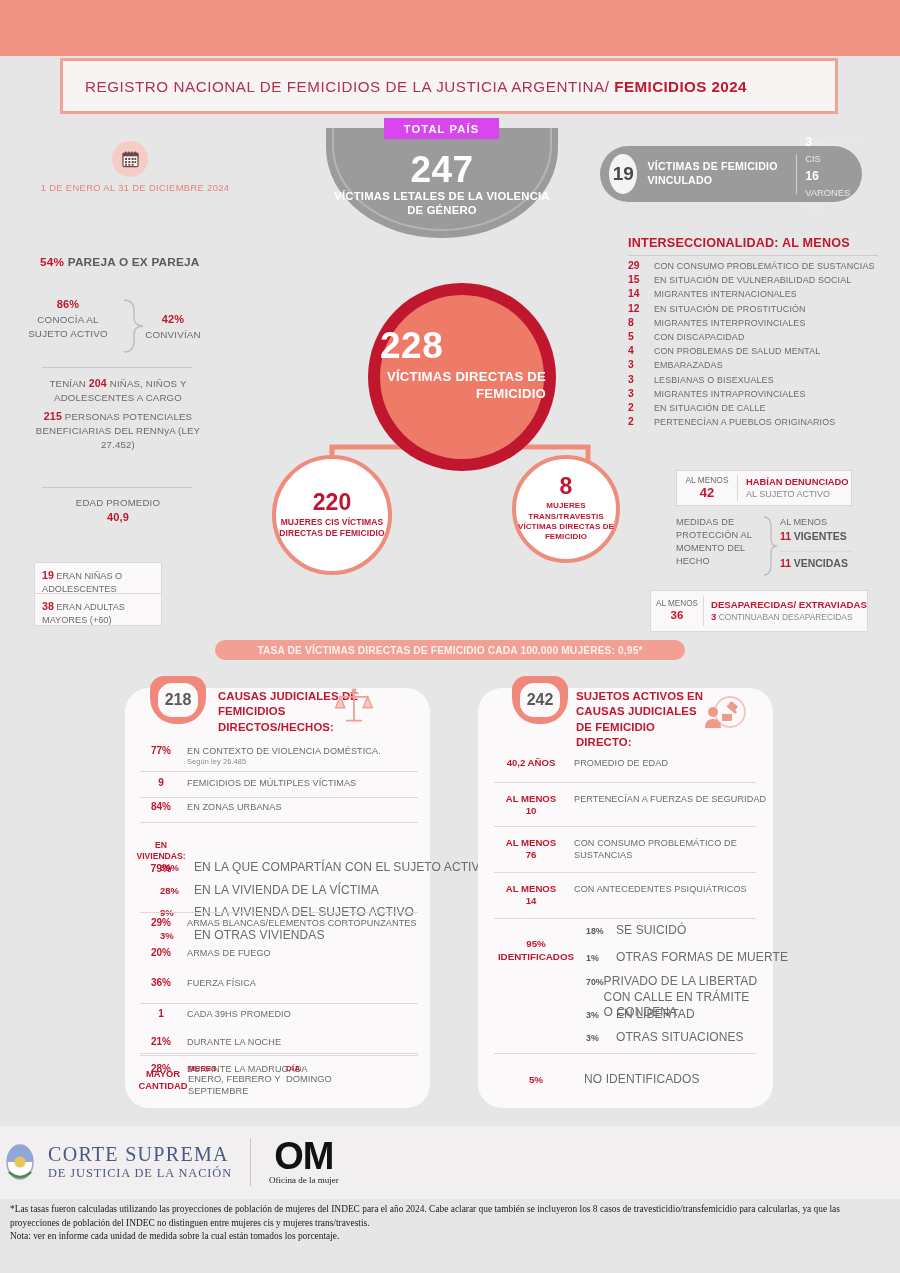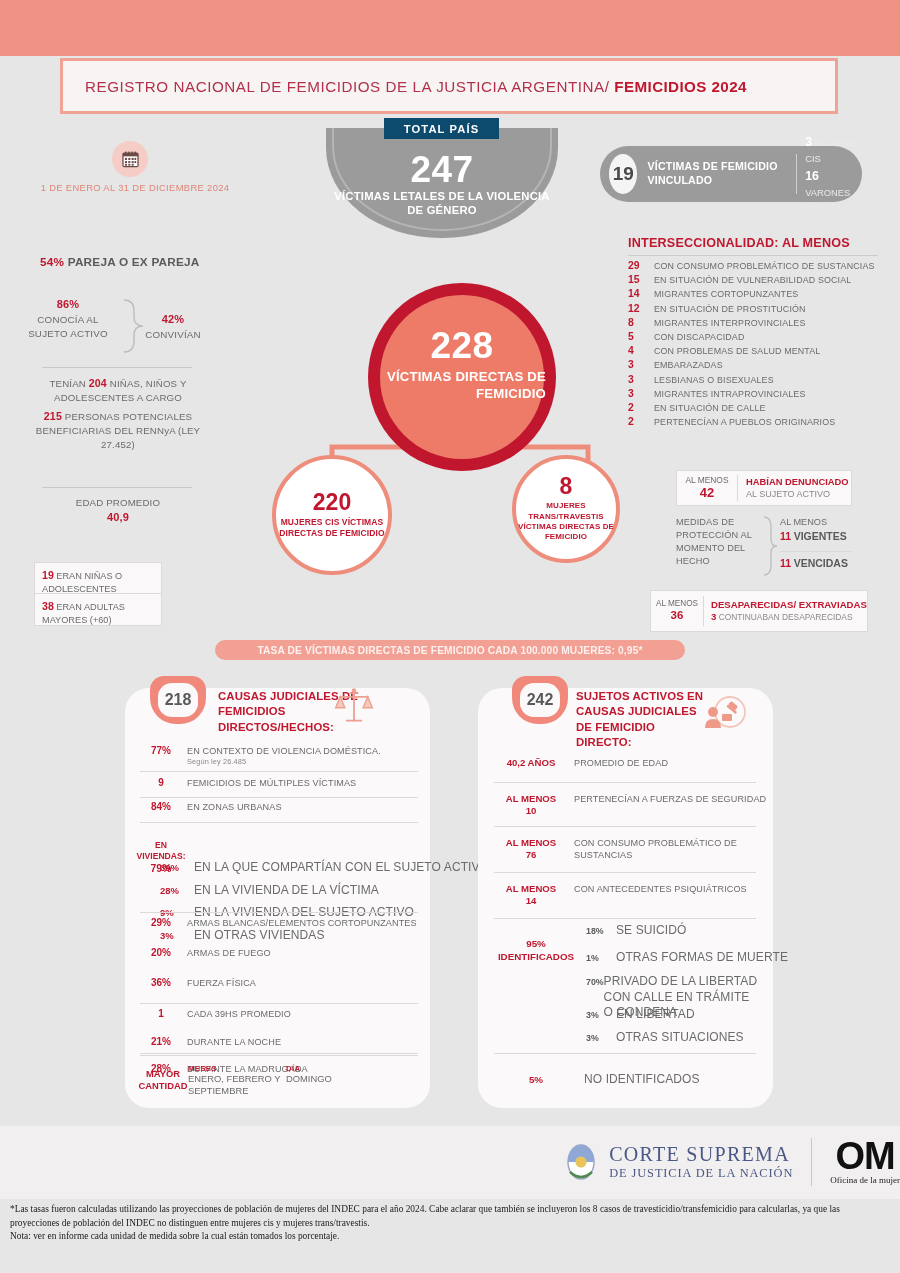--- a/index.html
+++ b/index.html
@@ -33,21 +33,21 @@
     display: flex; align-items: center; justify-content: center;
   }
   .date-text {
     position: absolute; left: 20px; top: 182px; width: 230px; text-align: center;
     font-size: 9.4px; color: #e08578; letter-spacing: .35px; font-weight: 400;
   }
 
   
   .total-pais {
     position: absolute; left: 384px; top: 118px; width: 115px; height: 21px;
-    background: #0c4a6e; color: #fff; font-size: 11.2px; font-weight: 700;
+    background: #d946ef; color: #fff; font-size: 11.2px; font-weight: 700;
     letter-spacing: 1.1px; display: flex; align-items: center; justify-content: center;
     z-index: 3;
   }
   .shield-outer {
     position: absolute; left: 326px; top: 128px; width: 232px; height: 110px;
     background: #9b9b9b;
     border-bottom-left-radius: 115px 90px; border-bottom-right-radius: 115px 90px;
     overflow: hidden;
   }
   .shield-inner {
@@ -132,21 +132,21 @@
   
   .c-ring {
     position: absolute; left: 368px; top: 283px; width: 188px; height: 188px;
     border-radius: 50%; background: #c0172f;
   }
   .c-ring2 {
     position: absolute; left: 380px; top: 295px; width: 164px; height: 164px;
     border-radius: 50%; background: #ee7b68;
   }
   .c-num {
-    position: absolute; left: 380px; top: 325px; width: 164px; text-align: center;
+    position: absolute; left: 380px; top: 325px; width: 164px; text-align: left;
     font-size: 37px; font-weight: 700; color: #fff; letter-spacing: .5px;
   }
   .c-sub {
     position: absolute; left: 378px; top: 368px; width: 168px; text-align: right;
     font-size: 13.2px; font-weight: 700; color: #fff; line-height: 1.3; letter-spacing: .2px;
   }
   .connector { position: absolute; left: 300px; top: 425px; width: 320px; height: 60px; }
 
   .bub-l {
     position: absolute; left: 272px; top: 455px; width: 120px; height: 120px;
@@ -290,21 +290,21 @@
     font-size: 9.8px; font-weight: 700; color: #c0172f; line-height: 1.3;
   }
   .rowI { position: absolute; left: 586px; display: flex; align-items: baseline; }
   .rowI .pc { width: 30px; font-size: 8.8px; font-weight: 700; color: #5a5a5a; }
   .rowI .tx { font-size: 12px; color: #6b6b6b; line-height: 1.3; letter-spacing: .1px; }
 
   
   .footer-white {
     position: absolute; left: 0; top: 1126px; width: 900px; height: 73px; background: #f1efef;
   }
-  .logos { position: absolute; left: 0; top: 1136px; width: 900px; display: flex; justify-content: flex-end; align-items: center; }
+  .logos { position: absolute; left: 0; top: 1136px; width: 900px; display: flex; justify-content: flex-start; align-items: center; }
   .logo-csjn { display: flex; align-items: center; }
   .csjn-txt { margin-left: 8px; color: #4a5886; }
   .csjn-1 { font-family: "Liberation Serif", serif; font-size: 20px; letter-spacing: 1.3px; }
   .csjn-2 { font-family: "Liberation Serif", serif; font-size: 12.4px; letter-spacing: .9px; }
   .logo-sep { width: 1px; height: 48px; background: #c9c9c9; margin: 0 18px; }
   .logo-om { text-align: center; }
   .om-big { font-family: "Liberation Sans", sans-serif; font-size: 38px; font-weight: 700; color: #111; line-height: .9; letter-spacing: -1px; }
   .om-sub { font-family: "Liberation Serif", serif; font-size: 9px; color: #222; margin-top: 2px; }
 
   .notes {
@@ -433,21 +433,21 @@
       <div class="inter-row">
         <span class="inter-n">29</span>
         <span class="inter-t">CON CONSUMO PROBLEMÁTICO DE SUSTANCIAS</span>
       </div>
       <div class="inter-row">
         <span class="inter-n">15</span>
         <span class="inter-t">EN SITUACIÓN DE VULNERABILIDAD SOCIAL</span>
       </div>
       <div class="inter-row">
         <span class="inter-n">14</span>
-        <span class="inter-t">MIGRANTES CORTOPUNZANTES</span>
+        <span class="inter-t">MIGRANTES INTERNACIONALES</span>
       </div>
       <div class="inter-row">
         <span class="inter-n">12</span>
         <span class="inter-t">EN SITUACIÓN DE PROSTITUCIÓN</span>
       </div>
       <div class="inter-row">
         <span class="inter-n">8</span>
         <span class="inter-t">MIGRANTES INTERPROVINCIALES</span>
       </div>
       <div class="inter-row">

